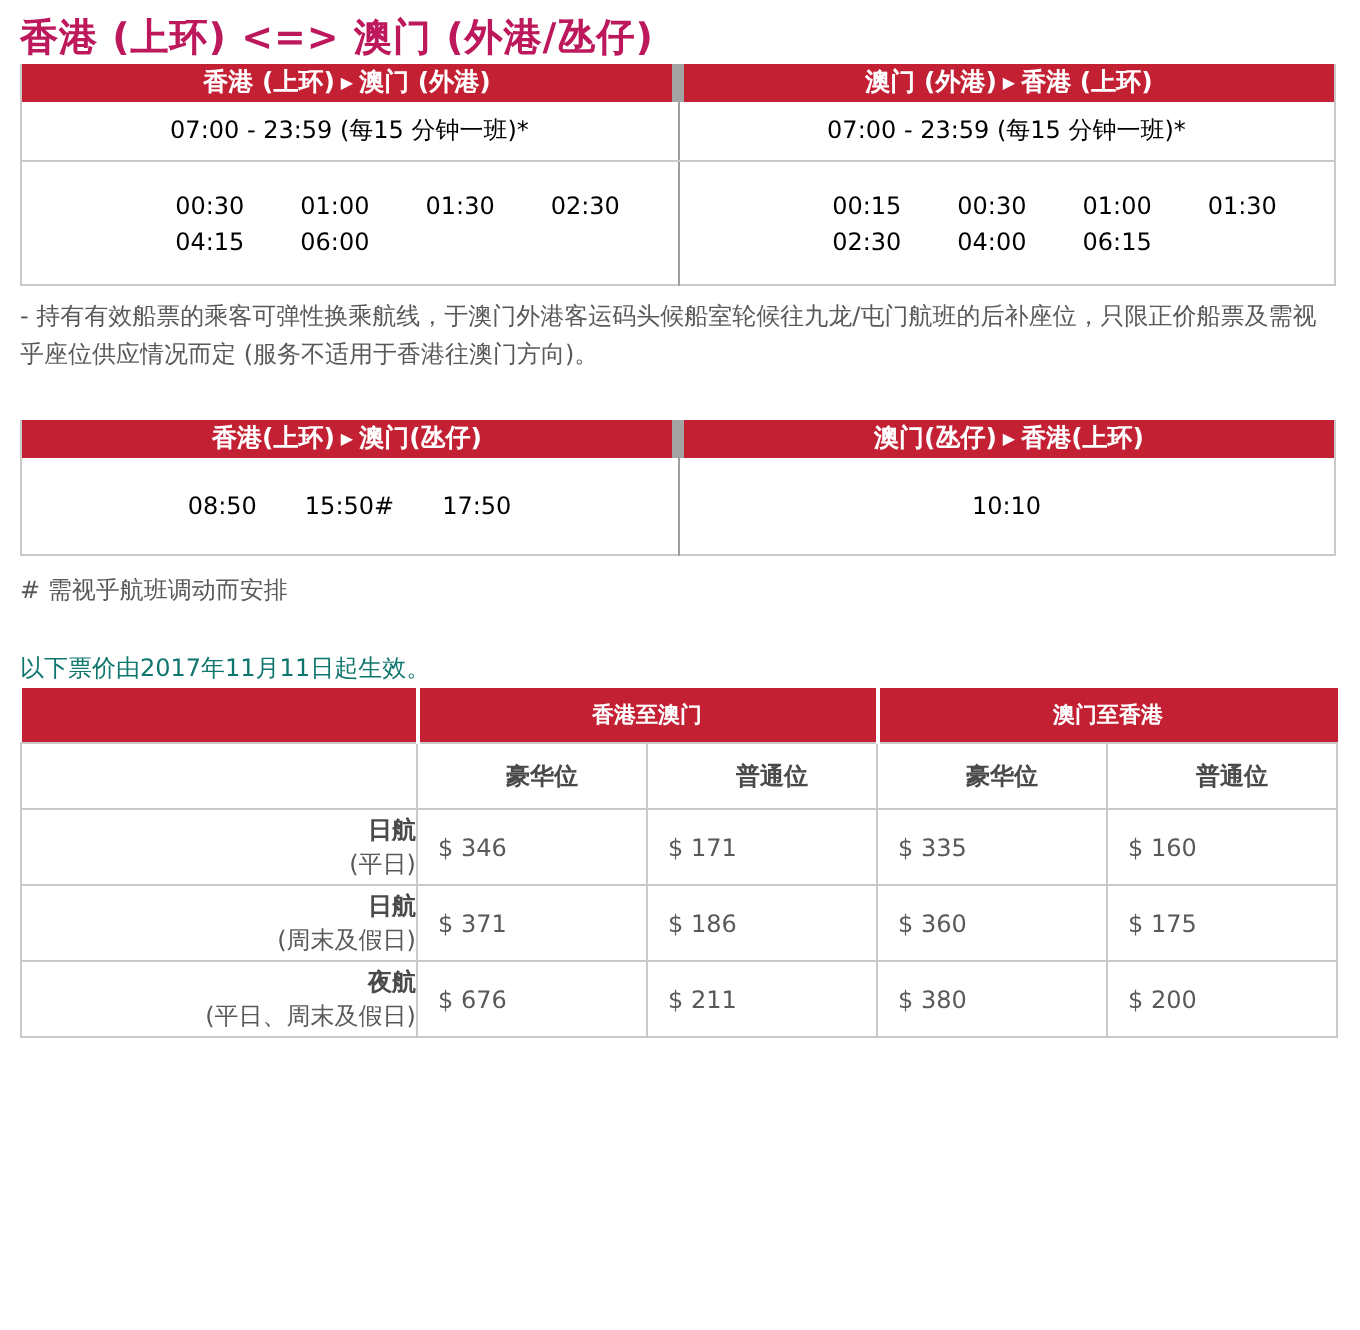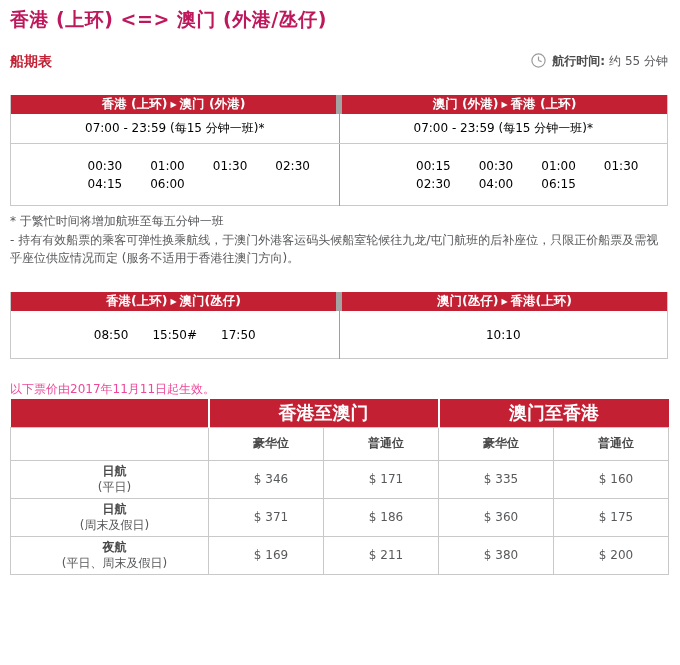--- a/index.html
+++ b/index.html
@@ -46,57 +46,43 @@
     column-gap:28px; row-gap:4px; text-align:left;
   }
   tr.one-row td { height:48px; }
   .tflex { display:inline-flex; gap:24px;justify-content:flex-end; }
 
   .notes { margin-top:6px; font-size:12px; line-height:1.55; color:#58595B; width:660px; }
   .sched2 { margin-top:24px; }
   .hash-note { margin-top:9px; font-size:12px; color:#58595B; }
 
   .fares-title { margin-top:30px; font-size:14px; font-weight:bold; color:#C32033; }
-  .effective { margin-top:22px; font-size:12px; color:#ec4899; }
+  .effective { margin-top:22px; font-size:12px; color:#0f766e; }
 
   table.fare { width:658px; border-collapse:collapse; table-layout:fixed; margin-top:1px; }
   table.fare td { border:1px solid #c9c9c9; font-size:12px; color:#58595B; vertical-align:middle;padding-left:10px; }
   tr.fhead th {
-    background:#C32033; color:#fff; font-weight:bold; font-size:18px;
+    background:#C32033; color:#fff; font-weight:bold; font-size:11px;
     height:28px; text-align:center; border:none; border-left:2px solid #fff;
   }
   tr.fhead th.blank { border-left:none; }
   tr.fclass td { height:33px; text-align:center; font-weight:bold; color:#4A4A4A; }
-  tr.frow td { height:38px; text-align:center; }
+  tr.frow td { height:38px; }
   td.lbl { text-align:right; padding-left:38px; }
   .svc { display:block; font-weight:bold; color:#4A4A4A; line-height:1.4; }
   .days { display:block; line-height:1.4; }
   .arr { font-size:8px; position:relative; top:-1px; padding:0 3px; }
 </style>
 </head>
 <body>
 
 <div class="container">
 
   <div class="page-title">香港 (上环) &lt;=&gt; 澳门 (外港/氹仔)</div>
 
-  <div class="section-head">
-    <div class="section-title">船期表</div>
-    <div class="duration">
-      <span class="clock">
-        <svg width="15" height="15" viewBox="0 0 15 15">
-          <circle cx="7.5" cy="7.5" r="6.6" fill="none" stroke="#9b9b9b" stroke-width="1.2"></circle>
-          <line x1="7.5" y1="7.5" x2="7.5" y2="3.6" stroke="#9b9b9b" stroke-width="1.2"></line>
-          <line x1="7.5" y1="7.5" x2="10.6" y2="8.6" stroke="#9b9b9b" stroke-width="1.2"></line>
-        </svg>
-      </span>
-      <span class="dlabel">航行时间:</span>
-      <span class="dvalue">约 55 分钟</span>
-    </div>
-  </div>
 
   <table class="sched">
     <thead>
       <tr>
         <th>
           <span>香港 (上环)</span><span class="arr">▶</span><span>澳门 (外港)</span>
         </th>
         <th>
           <span>澳门 (外港)</span><span class="arr">▶</span><span>香港 (上环)</span>
         </th>
@@ -127,21 +113,20 @@
             <span>02:30</span>
             <span>04:00</span>
             <span>06:15</span>
           </div>
         </td>
       </tr>
     </tbody>
   </table>
 
   <div class="notes">
-    <div>* 于繁忙时间将增加航班至每五分钟一班</div>
     <div>- 持有有效船票的乘客可弹性换乘航线，于澳门外港客运码头候船室轮候往九龙/屯门航班的后补座位，只限正价船票及需视乎座位供应情况而定 (服务不适用于香港往澳门方向)。</div>
   </div>
 
   <table class="sched sched2">
     <thead>
       <tr>
         <th>
           <span>香港(上环)</span><span class="arr">▶</span><span>澳门(氹仔)</span>
         </th>
         <th>
@@ -158,20 +143,21 @@
             <span>17:50</span>
           </div>
         </td>
         <td>
           <span>10:10</span>
         </td>
       </tr>
     </tbody>
   </table>
 
+  <div class="hash-note"># 需视乎航班调动而安排</div>
 
 
   <div class="effective">以下票价由2017年11月11日起生效。</div>
 
   <table class="fare">
     <colgroup>
       <col style="width:198px">
         <col style="width:115px">
         <col style="width:115px">
         <col style="width:115px">
@@ -208,21 +194,21 @@
         <td>$ 371</td>
         <td>$ 186</td>
         <td>$ 360</td>
         <td>$ 175</td>
       </tr>
       <tr class="frow">
         <td class="lbl">
           <span class="svc">夜航</span>
           <span class="days">(平日、周末及假日)</span>
         </td>
-        <td>$ 169</td>
+        <td>$ 676</td>
         <td>$ 211</td>
         <td>$ 380</td>
         <td>$ 200</td>
       </tr>
     </tbody>
   </table>
 
 </div>
 
 </body></html>

